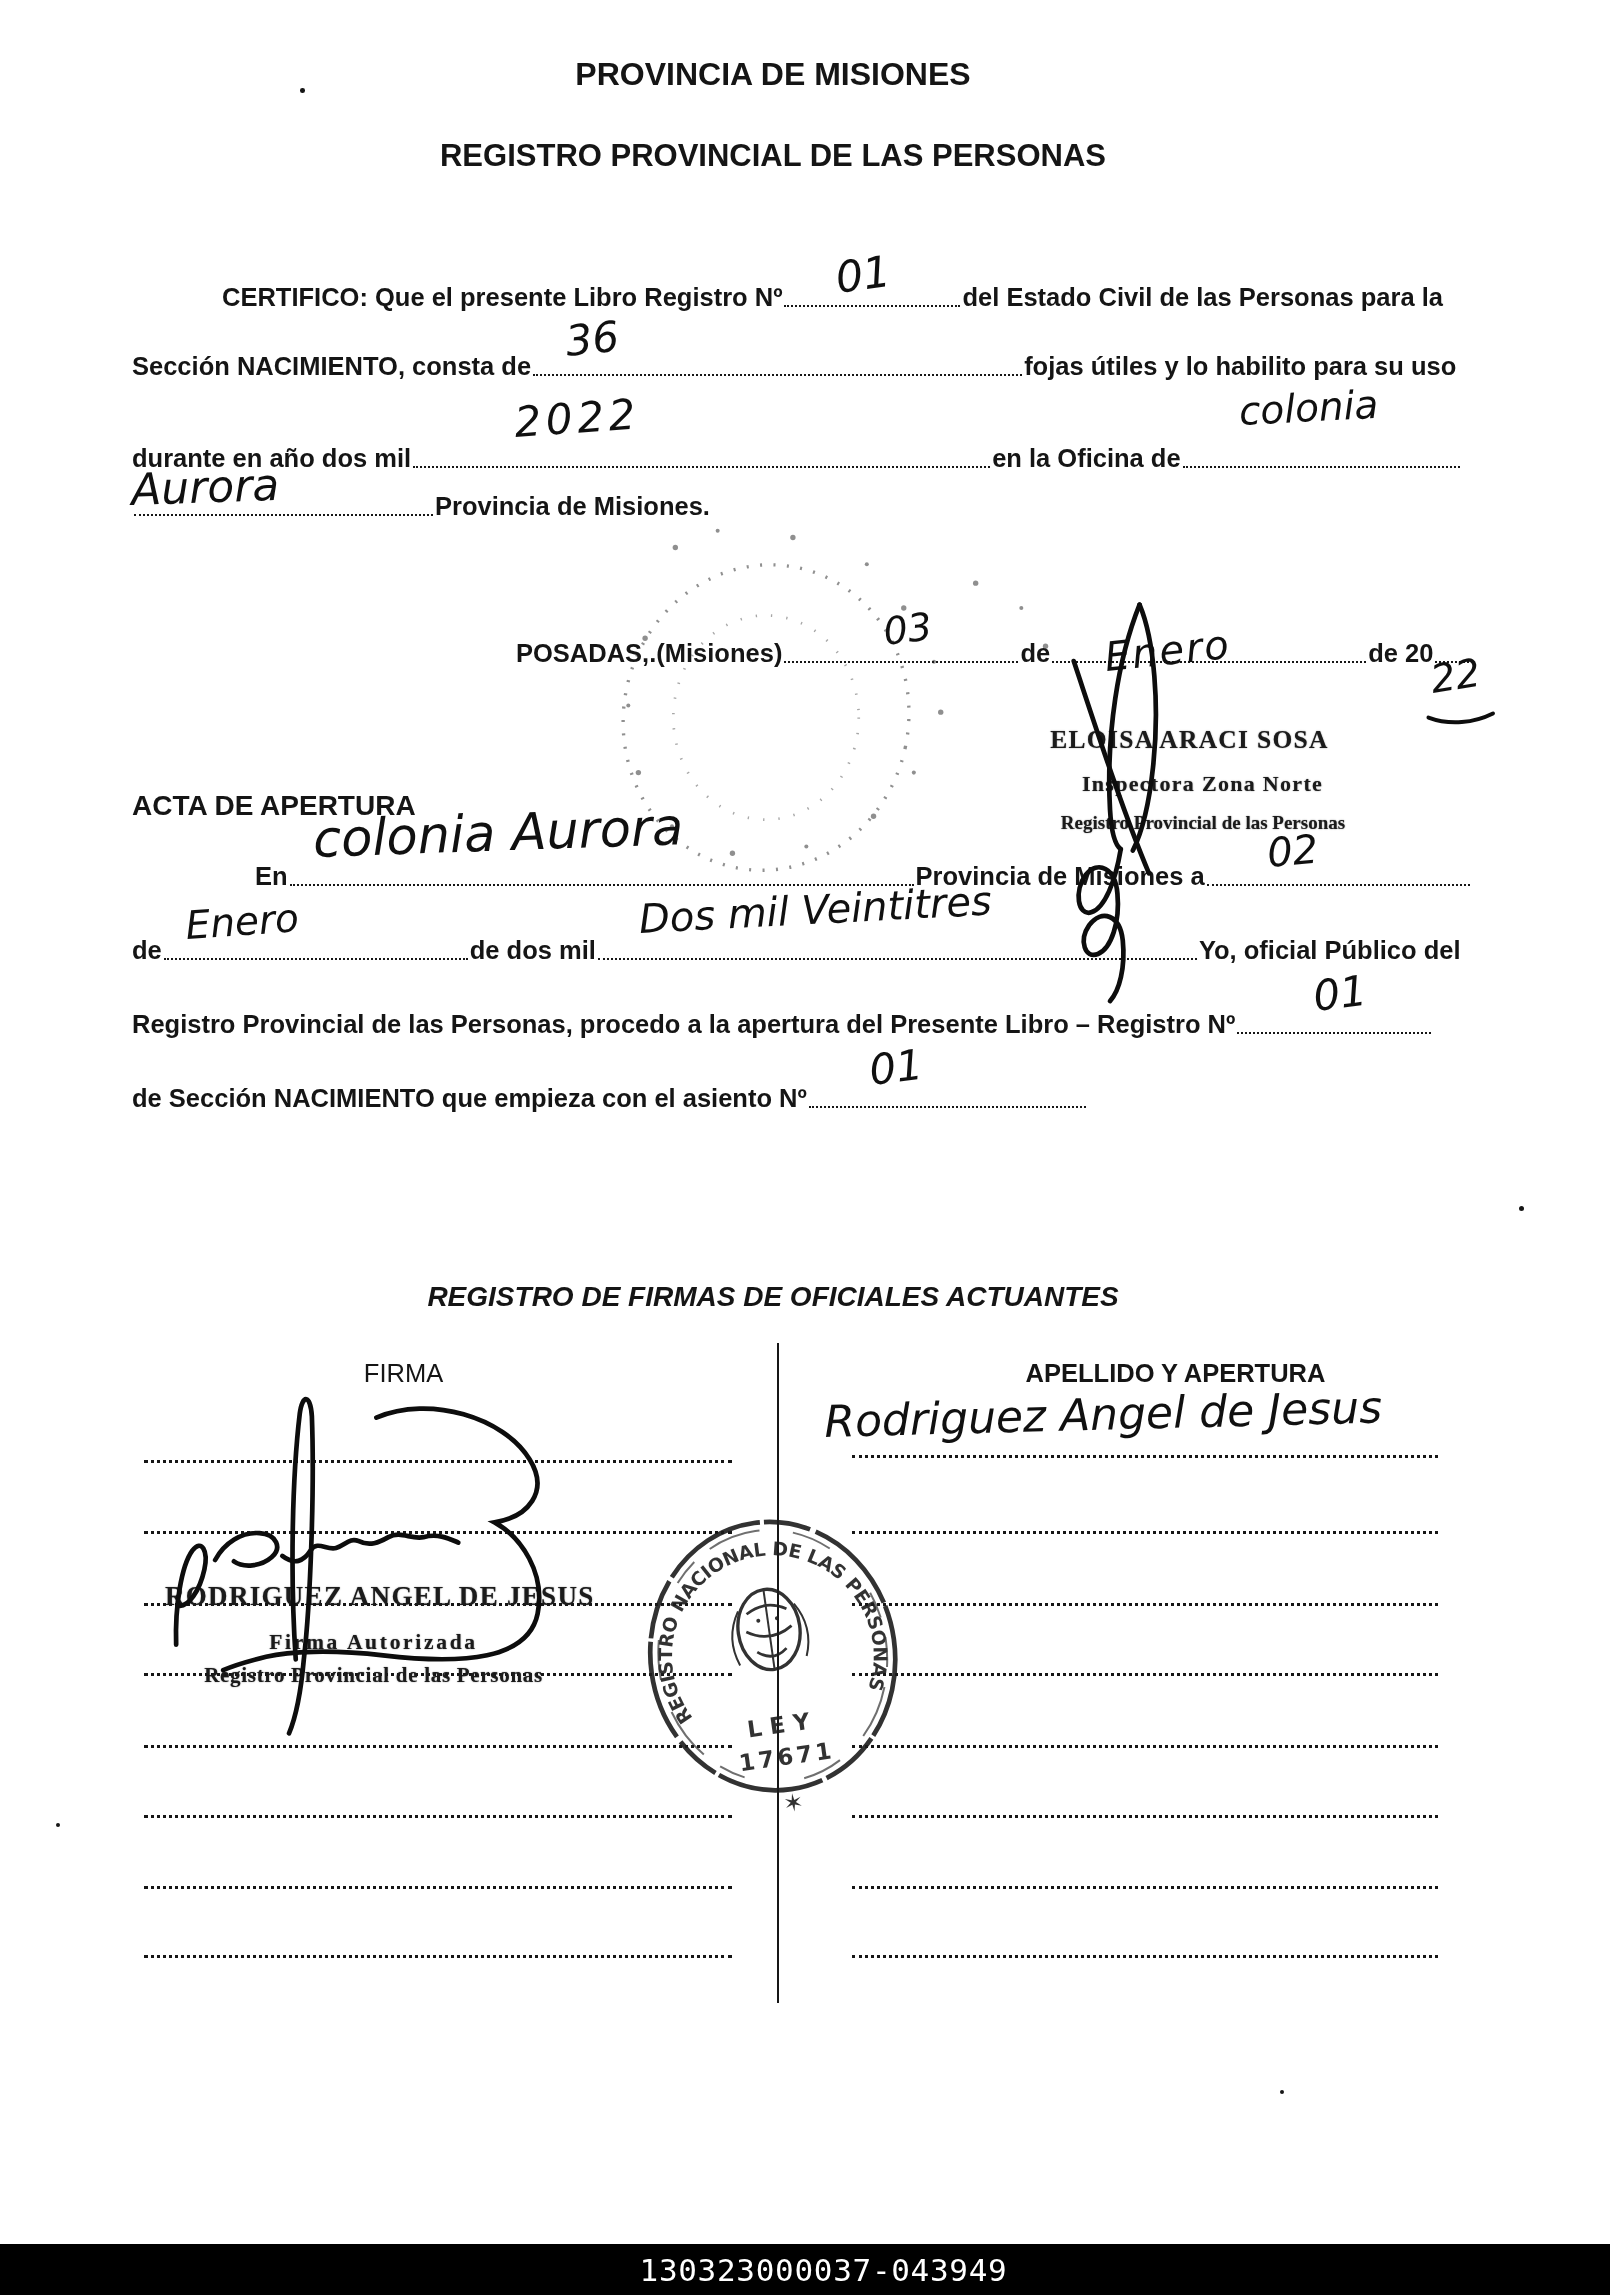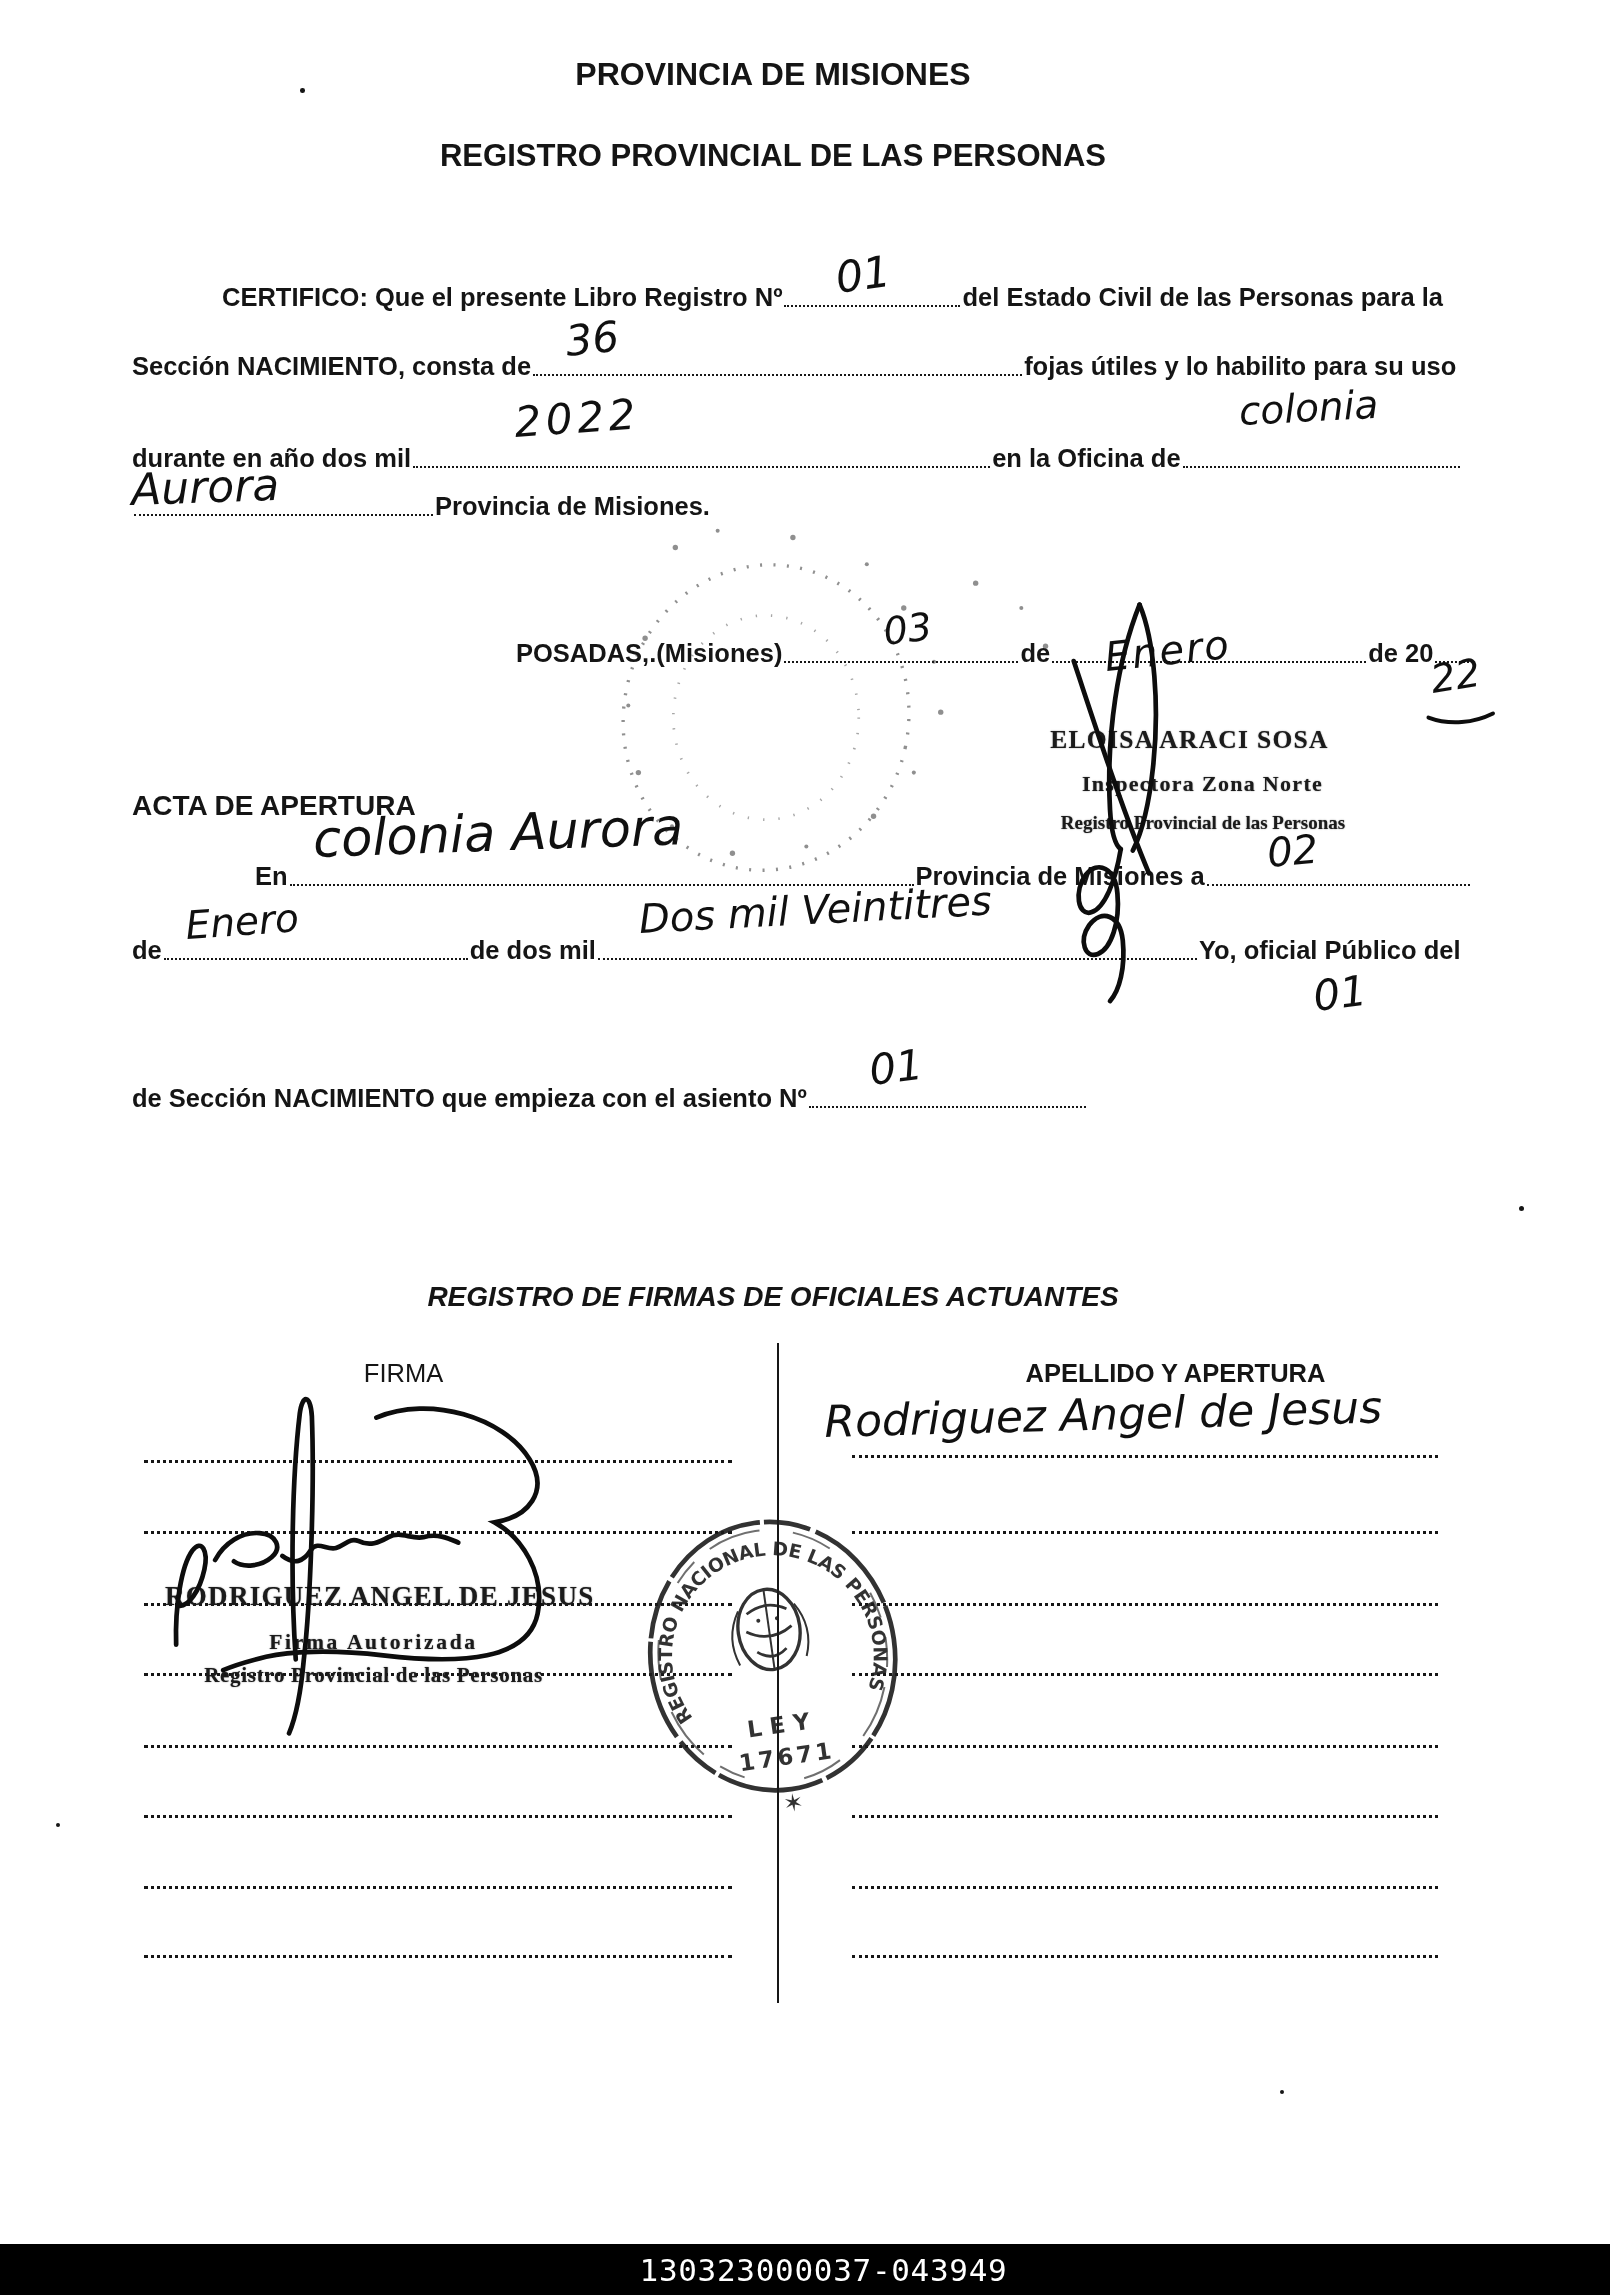--- a/index.html
+++ b/index.html
@@ -88,20 +88,24 @@
   <div class="line" style="left:132px;top:929px;">
     <span class="t">de</span>
     <i class="lead" style="width:304px;"></i>
     <span class="t">de dos mil</span>
     <i class="lead" style="width:599px;"></i>
     <span class="t">Yo, oficial Público del</span>
   </div>
   <span class="hw" style="left:187px;top:906px;font-size:39px;transform:rotate(-4deg);">Enero</span>
   <span class="hw" style="left:640px;top:899px;font-size:40px;transform:rotate(-3deg);">Dos mil Veintitres</span>
 
+  <div class="line" style="left:132px;top:1003px;">
+    <span class="t">Registro Provincial de las Personas, procedo a la apertura del Presente Libro – Registro  Nº</span>
+    <i class="lead" style="width:194px;"></i>
+  </div>
   <span class="hw" style="left:1316px;top:976px;font-size:42px;transform:rotate(-7deg);">01</span>
 
   <div class="line" style="left:132px;top:1077px;">
     <span class="t">de Sección NACIMIENTO que empieza con el asiento Nº</span>
     <i class="lead" style="width:277px;"></i>
   </div>
   <span class="hw" style="left:872px;top:1050px;font-size:42px;transform:rotate(-7deg);">01</span>
 
   <div class="ctr" style="top:1281px;font-size:28px;font-style:italic;">REGISTRO DE FIRMAS DE OFICIALES ACTUANTES</div>
   <div style="position:absolute;left:269px;top:1359px;width:269px;text-align:center;font-size:25.5px;font-weight:400;">FIRMA</div>

